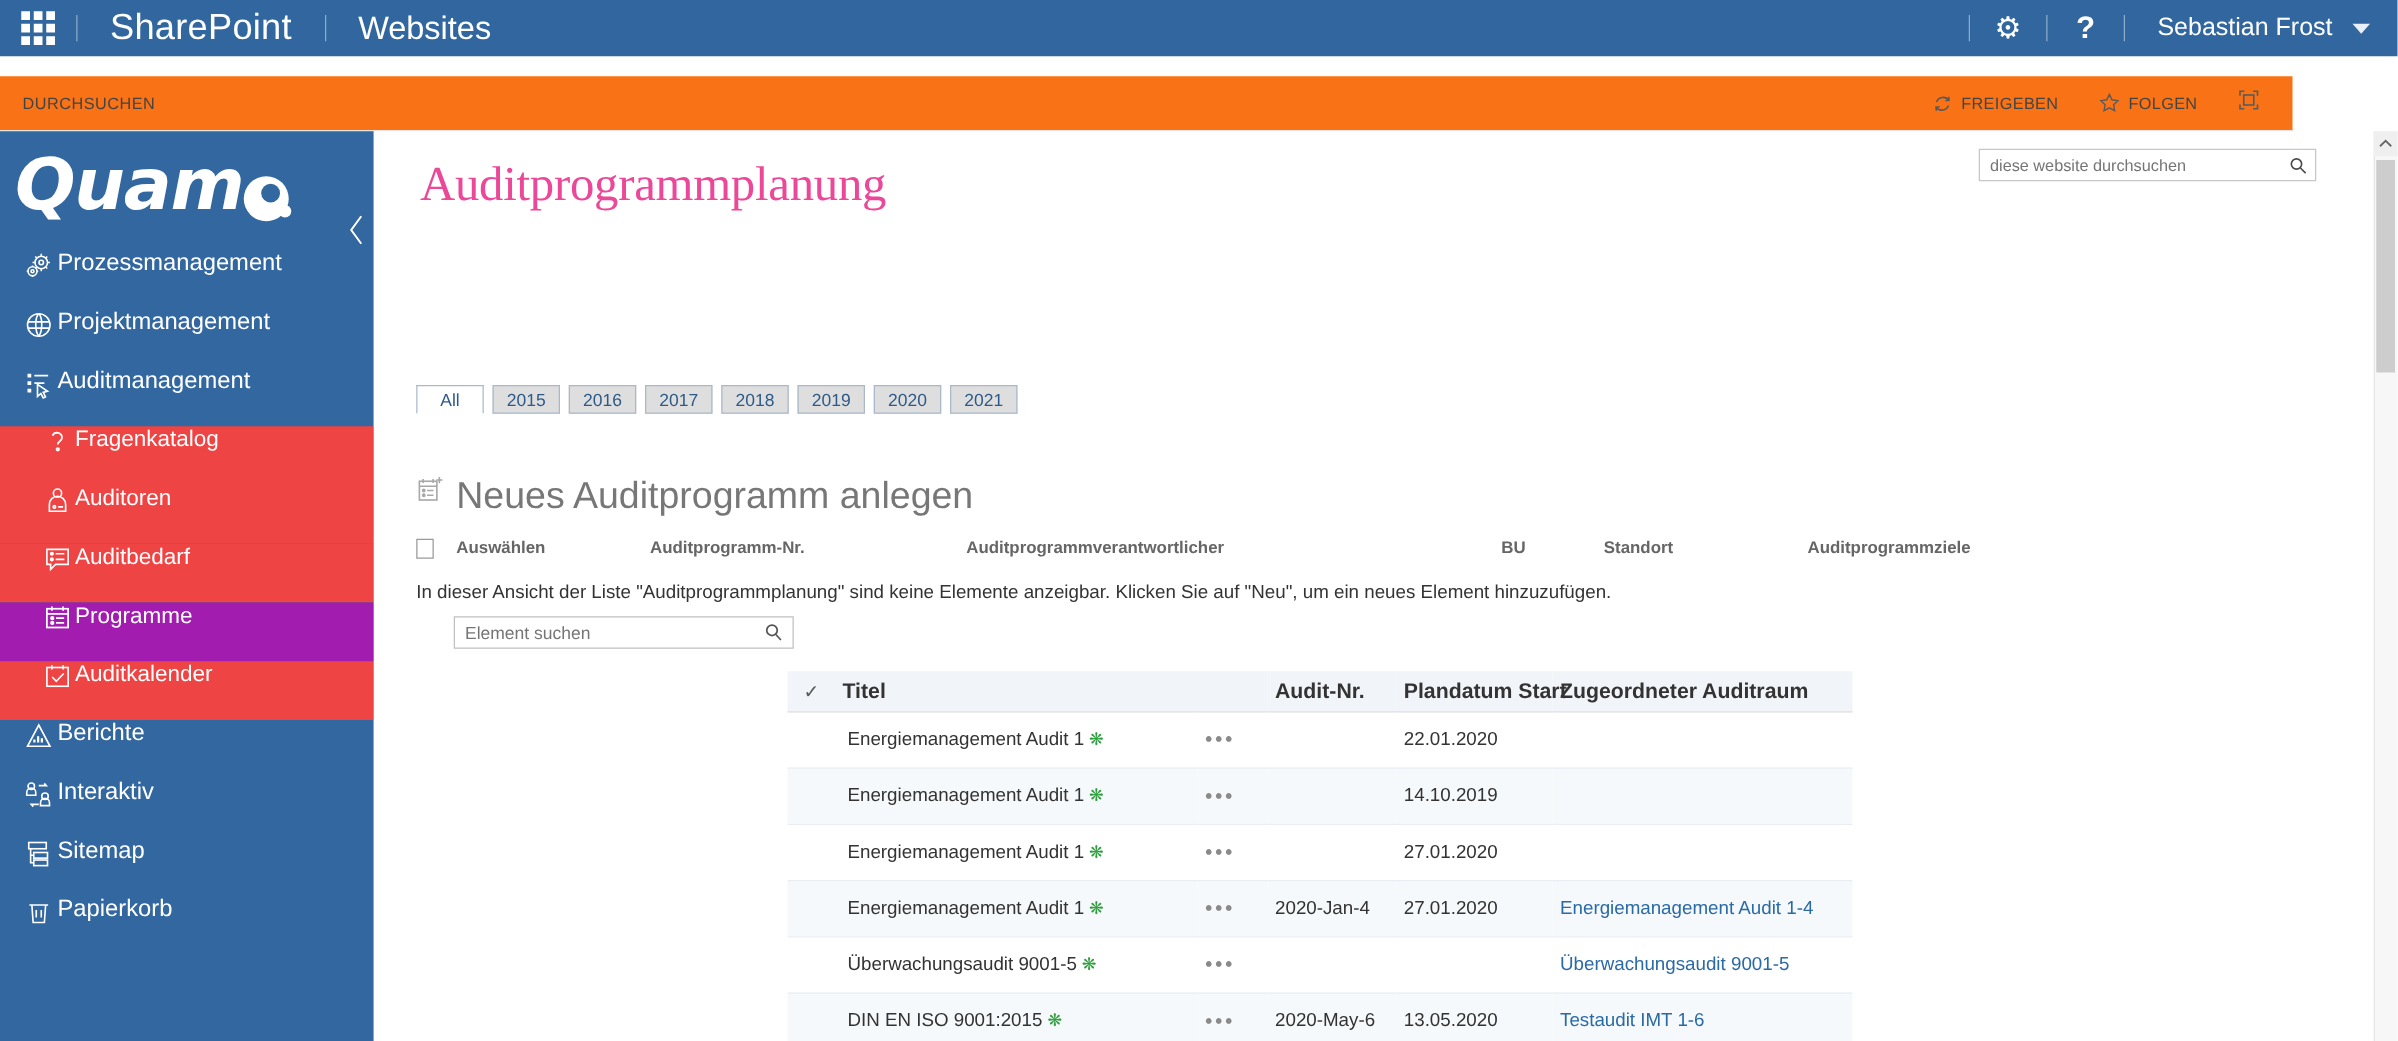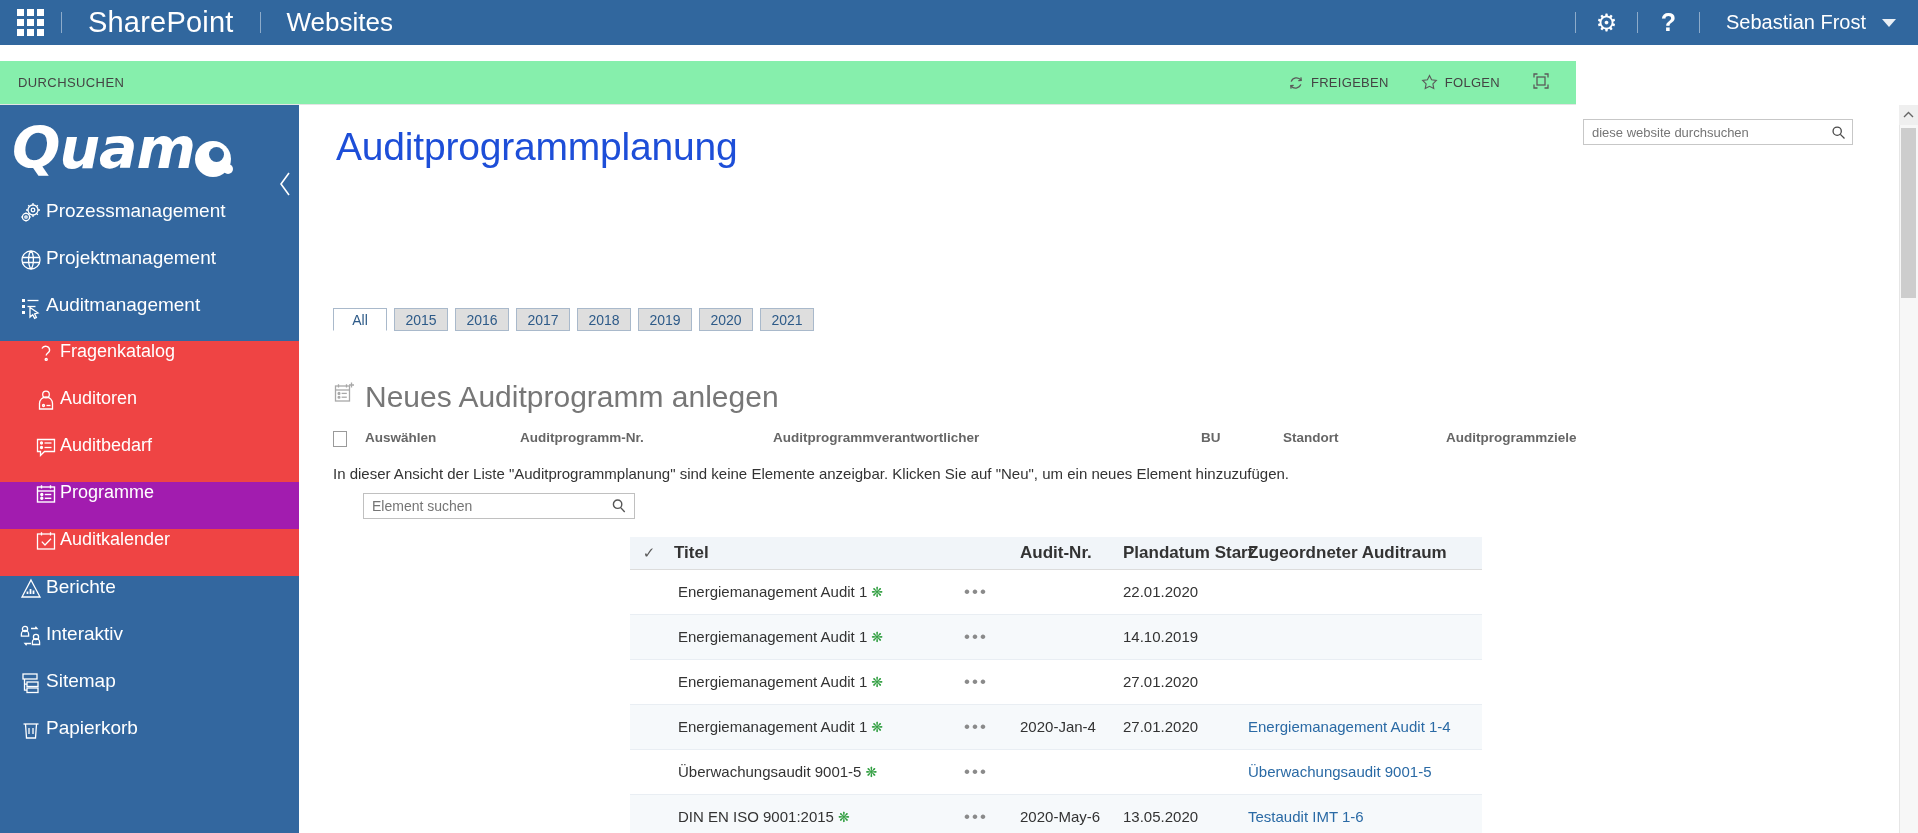--- a/index.html
+++ b/index.html
@@ -47,22 +47,22 @@
   }
   .caret-down {
     width: 0; height: 0; border-left: 7px solid transparent; border-right: 7px solid transparent;
     border-top: 8px solid #ffffff; opacity: .9;
   }
   .gear-glyph { font-size: 24px; line-height: 1; }
   .help-glyph { font-size: 25px; line-height: 1; font-weight: 700; }
 
   
   .ribbonbar {
-    position: absolute; top: 61px; left: 0; width: 1576px; height: 44px;
-    background: #86efac; border-bottom: 1px solid #e4e4e4;
+    position: absolute; top: 61px; left: 0; width: 1834px; height: 44px;
+    background: #f97316; border-bottom: 1px solid #e4e4e4;
     display: flex; align-items: center;
   }
   .ribbon-tab {
     margin-left: 18px; font-size: 13px; color: #444; letter-spacing: .4px; cursor: pointer;
   }
   .ribbon-right {
     margin-left: auto; display: flex; align-items: center; gap: 0; padding-right: 18px;
   }
   .ribbon-action {
     display: flex; align-items: center; gap: 7px; font-size: 13px; color: #444;
@@ -120,21 +120,21 @@
     border: 1px solid #c7c7c7; background: #ffffff; display: flex; align-items: center;
   }
   .search-site input {
     border: 0; outline: 0; flex: 1 1 auto; padding: 0 8px; font-size: 13px;
     color: #666; font-family: "Liberation Sans", sans-serif; background: transparent;
   }
   .search-site .sico { width: 28px; display: flex; align-items: center; justify-content: center; cursor: pointer; }
 
   .page-title {
     position: absolute; left: 37px; top: 20px;
-    font-size: 39px; font-weight: 300; color: #1d4ed8; letter-spacing: -.2px;
+    font-size: 39px; font-weight: 300; color: #ec4899; letter-spacing: -.2px; font-family: Liberation Serif, serif;
   }
 
   .year-tabs {
     position: absolute; left: 34px; top: 203px; display: flex; align-items: flex-end; gap: 7px;
   }
   .year-tab {
     min-width: 54px; height: 23px; padding: 0 10px;
     display: flex; align-items: center; justify-content: center;
     background: #dedede; border: 1px solid #a9b9cb; color: #2d5a88;
     font-size: 14px; cursor: pointer;

